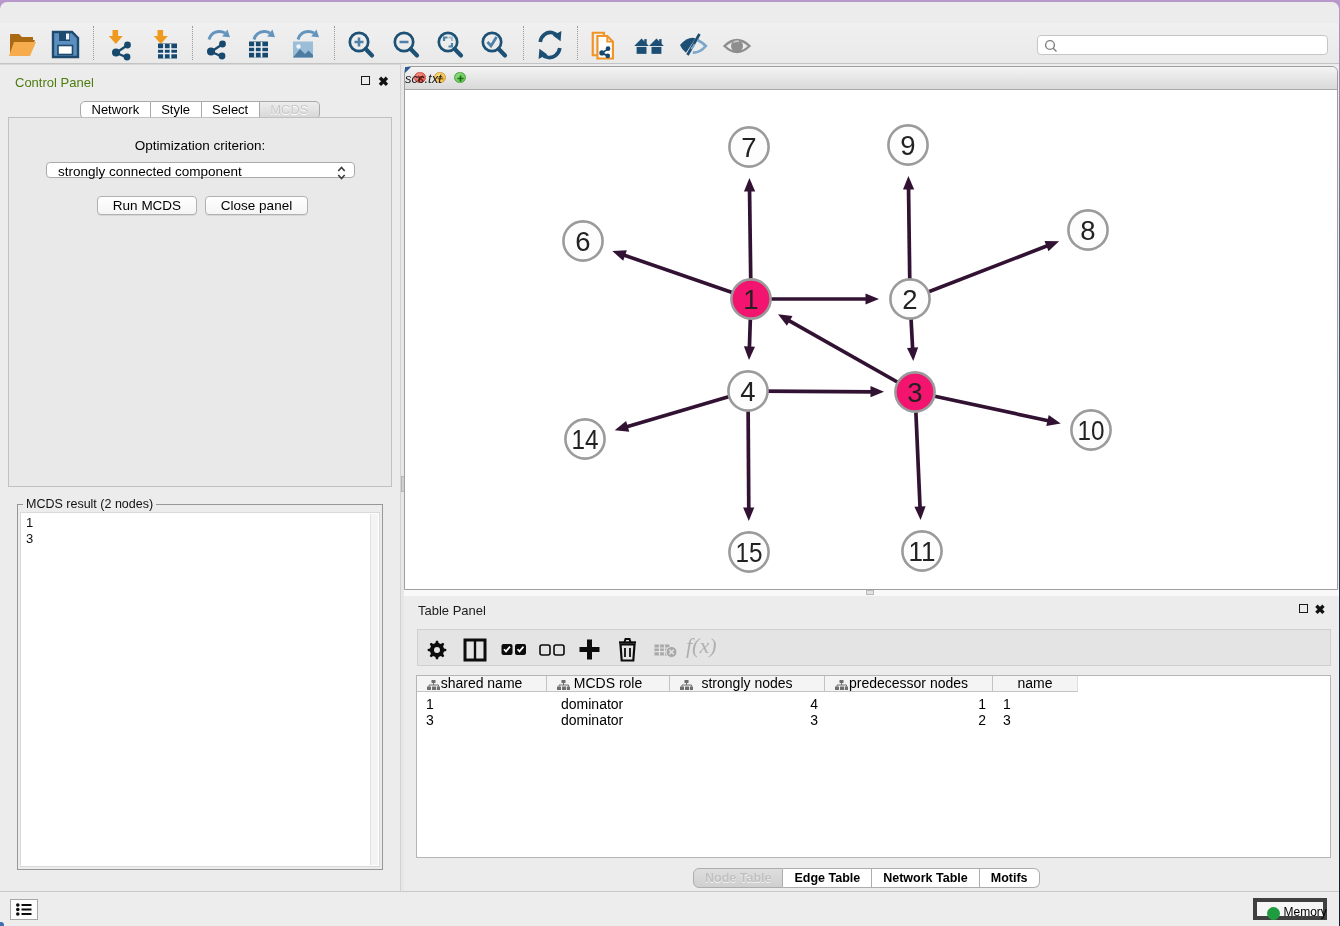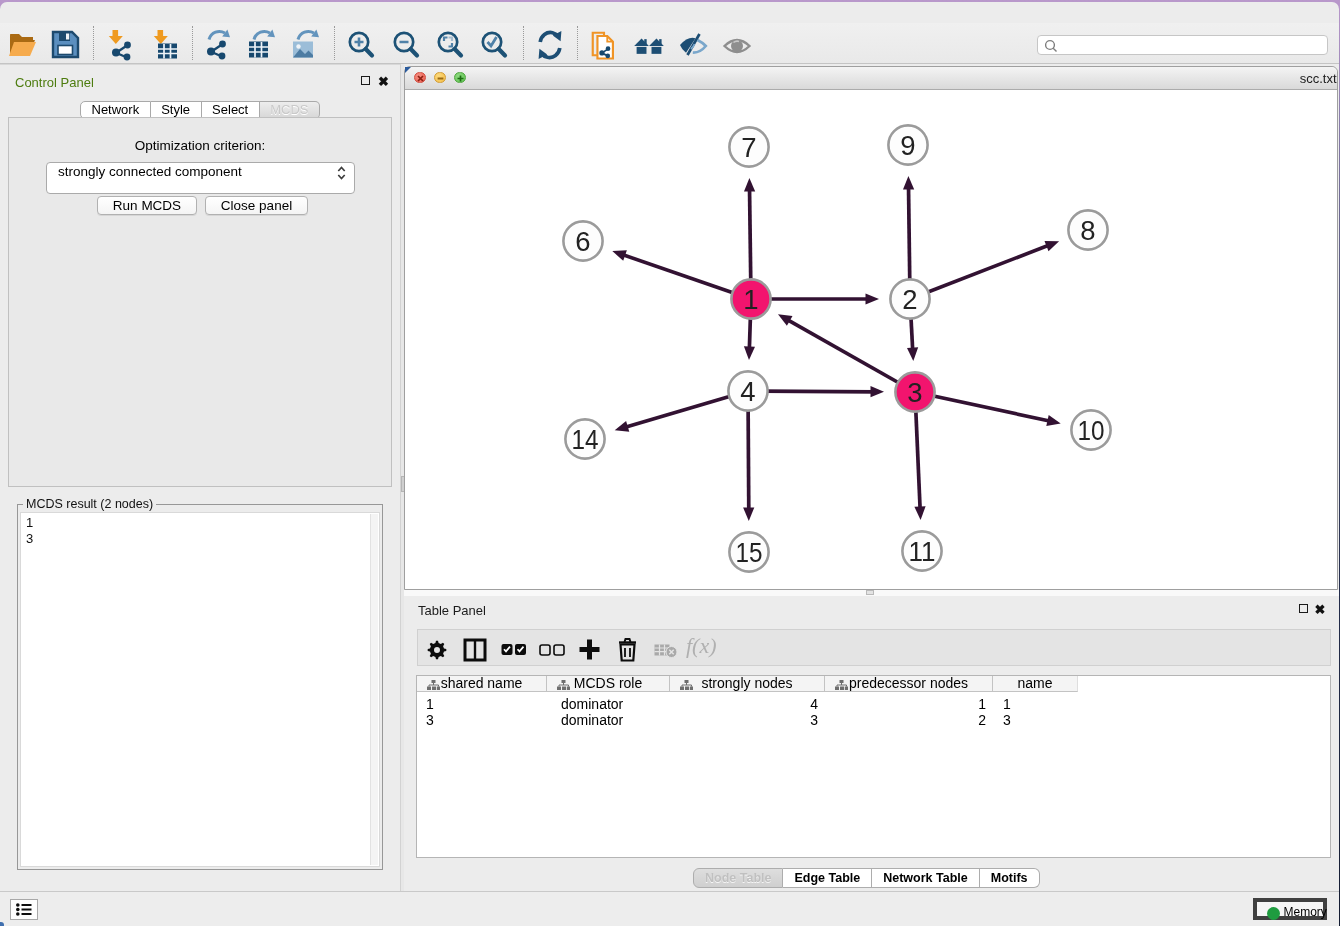--- a/index.html
+++ b/index.html
@@ -19,32 +19,32 @@
 #cpanel{position:absolute;left:0;top:62px;width:400px;bottom:35px;background:#ececec;border-top:1px solid #d8d8d8;}
 #cp-title{position:absolute;left:15px;top:10px;font-size:13px;color:#4d7c0f;}
 .winbtn-sq{position:absolute;width:9px;height:9px;border:1.6px solid #1a1a1a;}
 .winbtn-x{position:absolute;font-size:13px;font-weight:bold;color:#111;line-height:11px;}
 #tabs{position:absolute;left:80px;top:36px;height:18px;display:flex;font-size:13px;}
 .tab{background:#fff;border:1px solid #a9a9a9;border-left:none;padding:0 10.5px;line-height:16px;color:#000;}
 .tab.first{border-left:1px solid #a9a9a9;border-radius:5px 0 0 5px;}
 .tab.sel{background:linear-gradient(#ededed,#d7d7d7);color:#c9c9c9;border-radius:0 5px 5px 0;text-shadow:0 1px 0 #fff;}
 #tabpanel{position:absolute;left:8px;right:8px;top:52px;height:370px;background:#e9e9e9;border:1px solid #c0c0c0;}
 #optlabel{position:absolute;top:20px;left:0;right:0;text-align:center;font-size:13.5px;color:#000;}
-#dropdown{position:absolute;left:37px;top:44px;width:309px;height:32px;background:#fff;border:1px solid #aaa;border-radius:4px;font-size:13.5px;line-height:18px;padding-left:11px;color:#000;}
+#dropdown{position:absolute;left:37px;top:44px;width:309px;height:16px;background:#fff;border:1px solid #aaa;border-radius:4px;font-size:13.5px;line-height:18px;padding-left:11px;color:#000;}
 .btn{position:absolute;height:19px;background:linear-gradient(#ffffff,#f4f4f4);border:1px solid #b1b1b1;border-radius:4px;font-size:13.5px;text-align:center;line-height:17px;color:#000;box-shadow:0 1px 0 rgba(0,0,0,0.08);}
 #fieldset{position:absolute;left:17px;right:17px;top:439px;bottom:21px;border:1px solid #979797;}
 #fs-legend{position:absolute;left:5px;top:-8px;background:#ececec;padding:0 3px;font-size:12.5px;color:#111;}
 #fs-white{position:absolute;left:2px;right:2px;top:7px;bottom:2px;background:#fff;border:1px solid #d9d9d9;font-size:13px;color:#111;line-height:16px;padding:2px 0 0 5px;}
 #fs-sb{position:absolute;top:1px;bottom:1px;right:1px;width:8px;background:#f4f4f4;border-left:1px solid #e2e2e2;}
 
 #vsplit{position:absolute;left:400px;top:62px;width:4px;bottom:35px;background:#e7e7e7;border-left:1px solid #d2d2d2;}
 
 #netwin{position:absolute;left:404px;top:64px;right:1px;height:524px;background:#fff;border:1px solid #9f9f9f;border-radius:6px 6px 0 0;}
 #nw-titlebar{position:absolute;top:0;left:0;right:0;height:23px;background:linear-gradient(#f4f4f4,#d9d9d9);border-bottom:1px solid #ababab;border-radius:6px 6px 0 0;}
-#nw-title{position:absolute;top:4px;left:0;right:0;text-align:right;font-size:13px;color:#202020;}
+#nw-title{position:absolute;top:4px;left:0;right:0;text-align:left;font-size:13px;color:#202020;font-style:italic;}
 .mac{position:absolute;top:4.5px;width:11.5px;height:11.5px;border-radius:50%;text-align:center;}
 
 #tpanel{position:absolute;left:404px;top:594px;right:0;bottom:35px;background:#ececec;}
 #tp-title{position:absolute;left:14px;top:7px;font-size:13px;color:#1c1c1c;}
 #tp-toolbar{position:absolute;left:13px;top:33px;right:8px;height:37px;background:#e4e4e4;border:1px solid #d0d0d0;}
 #tbl{position:absolute;left:12px;top:79px;right:8px;height:183px;background:#fff;border:1px solid #b5b5b5;font-size:14px;}
 .th{position:absolute;top:0;height:16px;background:#f4f4f4;border-right:1px solid #c3c3c3;border-bottom:1px solid #c3c3c3;text-align:center;line-height:15px;color:#000;}
 .td{position:absolute;height:16px;line-height:16px;color:#000;}
 #btabs{position:absolute;left:289px;top:272px;height:20px;display:flex;font-size:13px;font-weight:bold;}
 .btab{background:#fff;border:1px solid #adadad;border-left:none;padding:0 11px;line-height:18px;color:#000;font-size:12.5px;}

